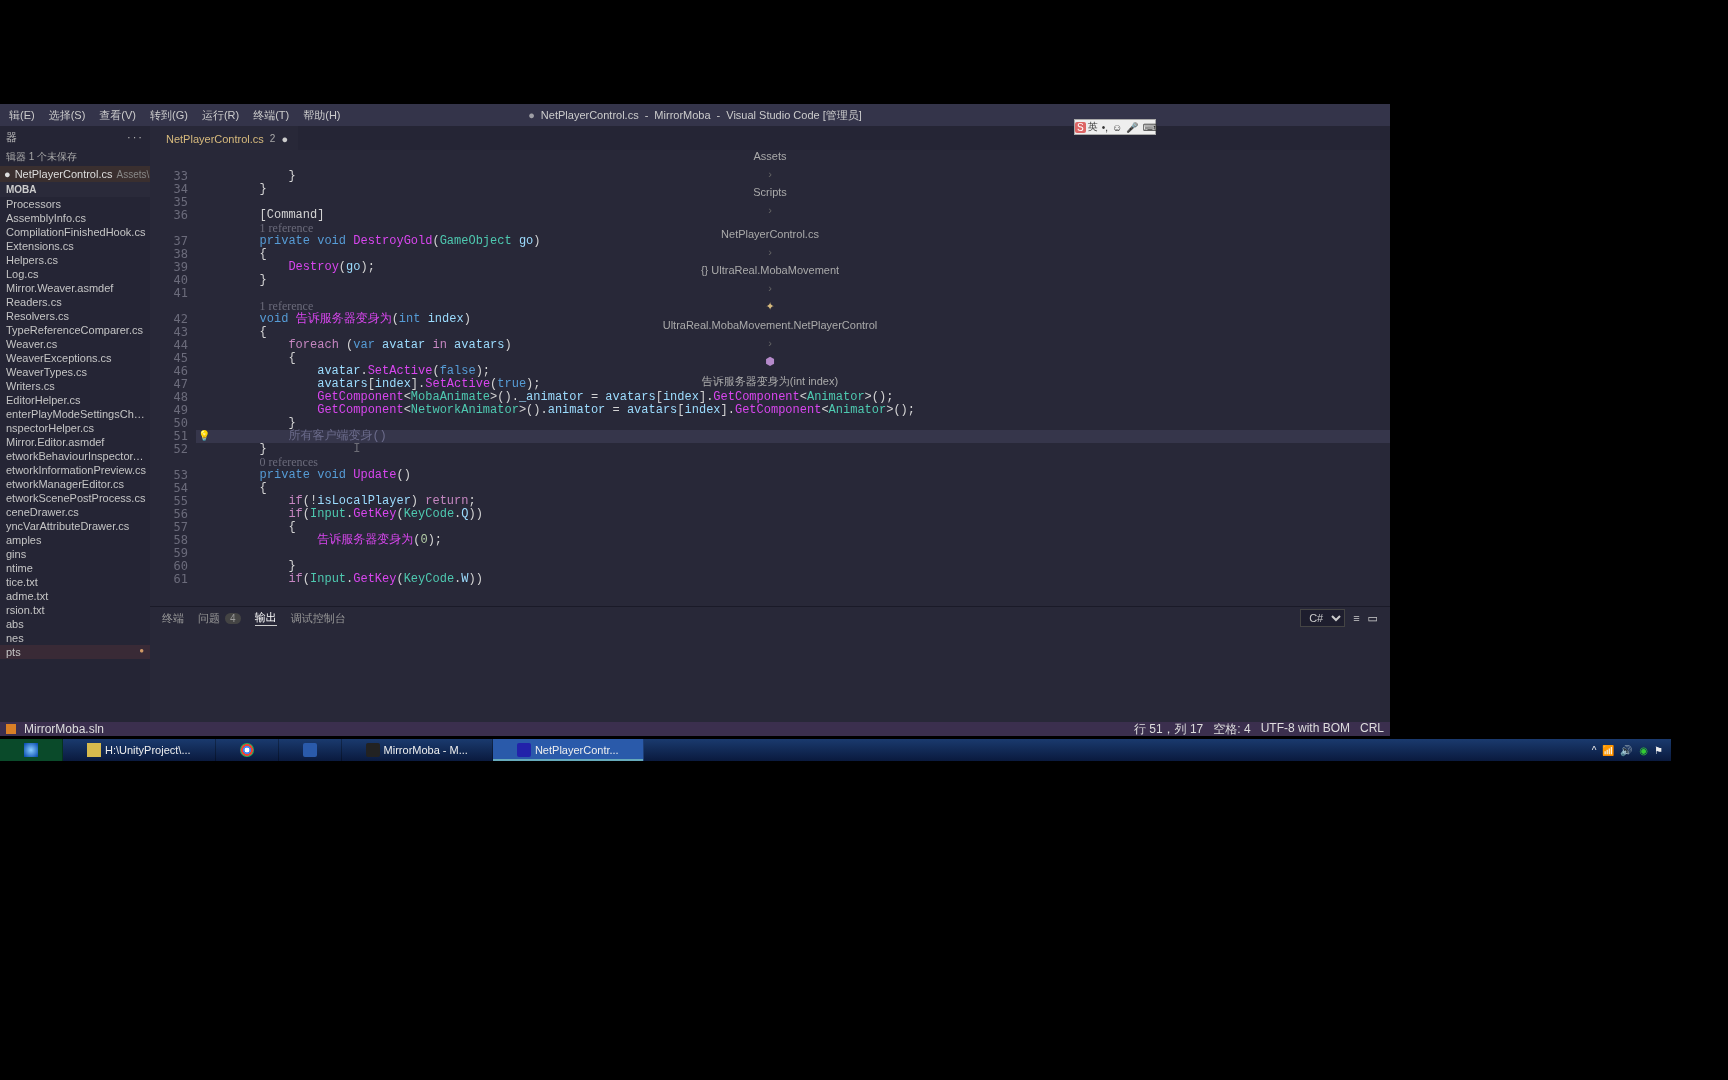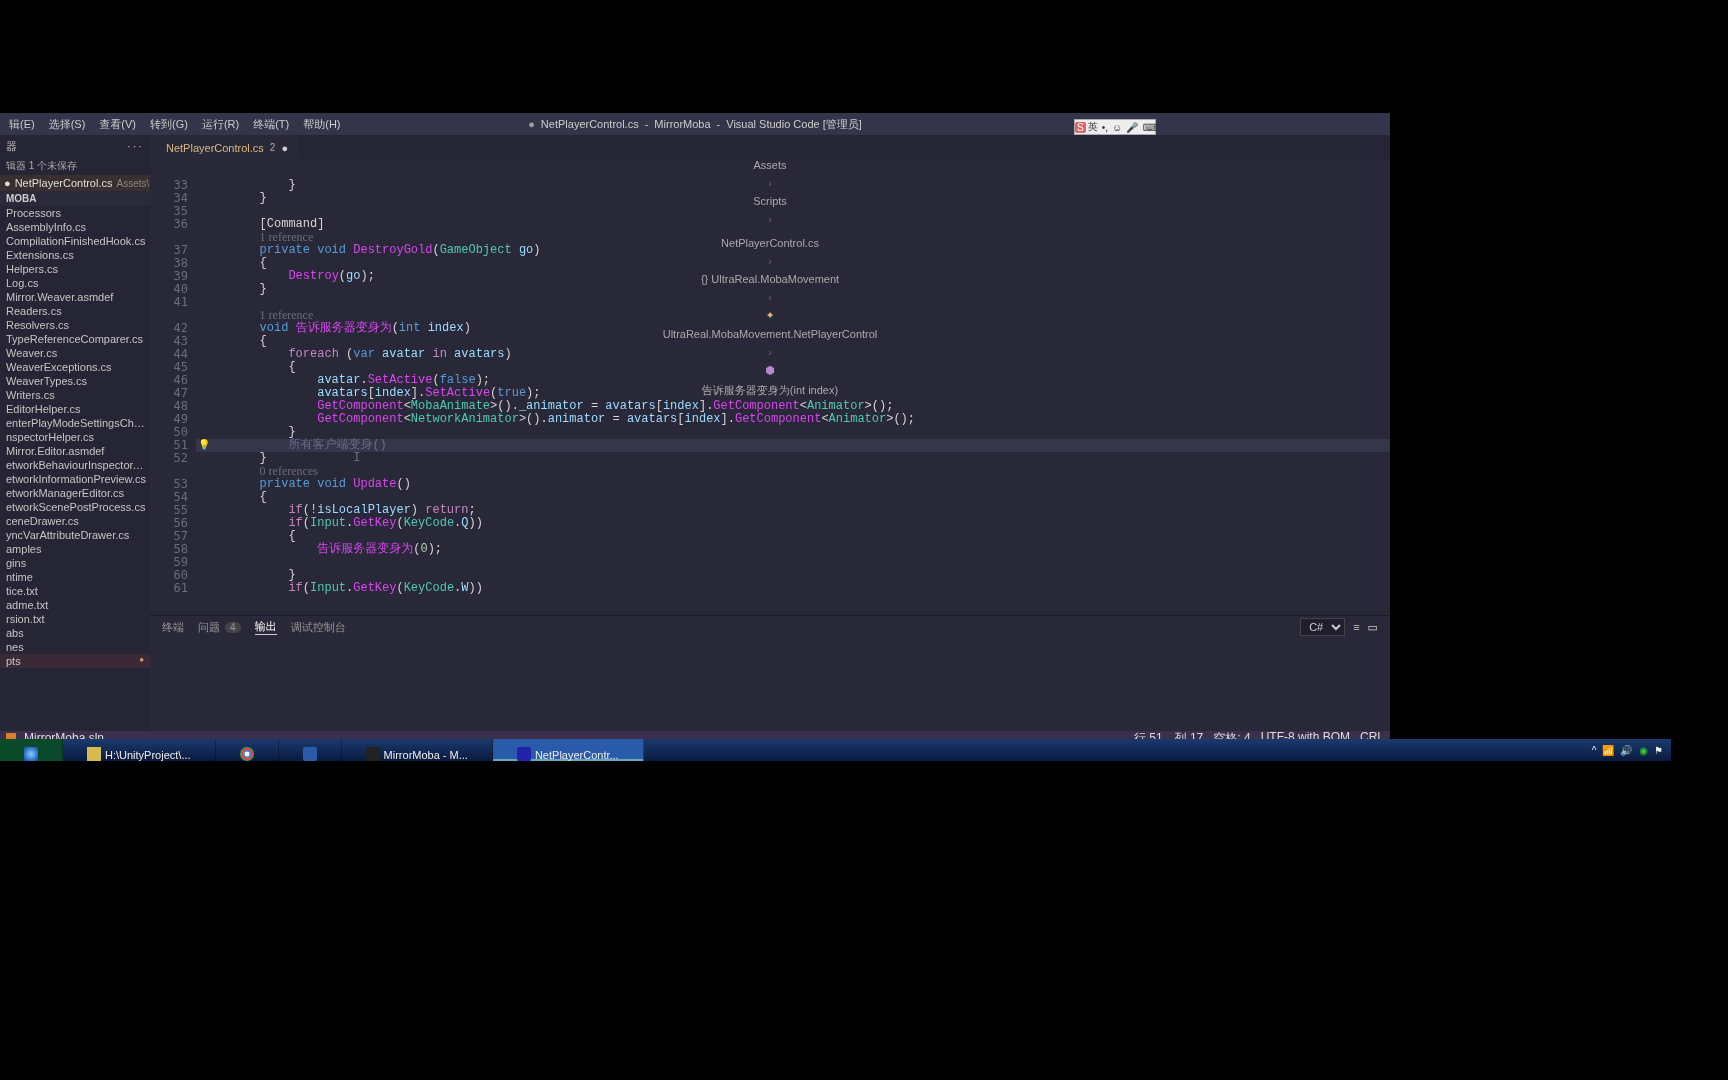--- a/index.html
+++ b/index.html
@@ -1,17 +1,17 @@
 <!DOCTYPE html>
 <html><head>
 <meta charset="utf-8">
 <style>
   * { margin: 0; padding: 0; box-sizing: border-box; }
   html, body { width: 1728px; height: 1080px; background: #000; font-family: "Segoe UI", "Microsoft YaHei", sans-serif; font-size: 12px; color: #ccc; overflow: hidden; }
-  .stage { position: absolute; left: 0; top: 113px; width: 1390px; height: 632px; background: #1e1e2e; }
+  .stage { position: absolute; left: 0; top: 104px; width: 1390px; height: 632px; background: #1e1e2e; }
   
   .titlebar { position: absolute; top: 0; left: 0; right: 0; height: 22px; background: #34344a; display: flex; align-items: center; }
   .menus { display: flex; gap: 0; padding-left: 2px; }
   .menus span { padding: 3px 7px; color: #ccc; font-size: 11px; cursor: default; }
   .titlecenter { position: absolute; left: 50%; transform: translateX(-50%); font-size: 11px; color: #ccc; display: flex; gap: 6px; align-items: center; }
   .titlecenter .dot { opacity: .7; }
   
   .sidebar { position: absolute; top: 22px; left: 0; width: 150px; bottom: 0; background: #252535; }
   .side-head { height: 22px; display: flex; align-items: center; justify-content: space-between; padding: 0 6px; color: #bbb; font-size: 11px; }
   .side-head .dots { letter-spacing: 2px; }
@@ -62,21 +62,21 @@
   .statusbar { position: absolute; left: 0; right: 0; bottom: 0; height: 14px; background: #3b2f4e; display: flex; align-items: center; padding: 0 6px; font-size: 12px; color: #ddd; }
   .statusbar .left { display: flex; gap: 8px; align-items: center; }
   .statusbar .right { margin-left: auto; display: flex; gap: 10px; }
   .fire { width: 10px; height: 10px; background: #d97f26; display: inline-block; }
   
   .ime { position: absolute; top: 119px; left: 1074px; width: 82px; height: 16px; background: #eee; border: 1px solid #aaa; display: flex; align-items: center; font-size: 10px; color: #333; }
   .ime span { padding: 0 2px; }
   .ime .s { background: #d66; color: #fff; border-radius: 2px; width: 12px; text-align: center; }
   
   .taskbar { position: absolute; left: 0; right: 57px; top: 739px; height: 22px; background: linear-gradient(#1a3a6e, #0a1a3e); display: flex; align-items: stretch; font-size: 11px; }
-  .tbtn { display: flex; align-items: flex-end; gap: 4px; padding: 0 24px; color: #eee; border-right: 1px solid rgba(0,0,0,.3); }
+  .tbtn { display: flex; align-items: center; gap: 4px; padding: 0 24px; color: #eee; border-right: 1px solid rgba(0,0,0,.3); }
   .tbtn.start { background: #0a4a2a; }
   .tbtn.active { background: #2a5aaa; box-shadow: inset 0 -2px 0 #6ab; }
   .tbtn .ico { width: 14px; height: 14px; display: inline-block; }
   .tbtn .ico.folder { background: #d7ba4d; }
   .tbtn .ico.chrome { background: radial-gradient(circle, #fff 25%, #4285f4 26% 40%, #ea4335 41% 60%, #34a853 61% 80%, #fbbc05 81%); border-radius: 50%; }
   .tbtn .ico.blue { background: #2a5aaa; border-radius: 2px; }
   .tbtn .ico.unity { background: #222; border-radius: 2px; }
   .tbtn .ico.vsc { background: #22a; border-radius: 2px; }
   .tray { margin-left: auto; display: flex; align-items: center; gap: 6px; padding: 0 8px; color: #eee; }
   .tray span { font-size: 10px; }

